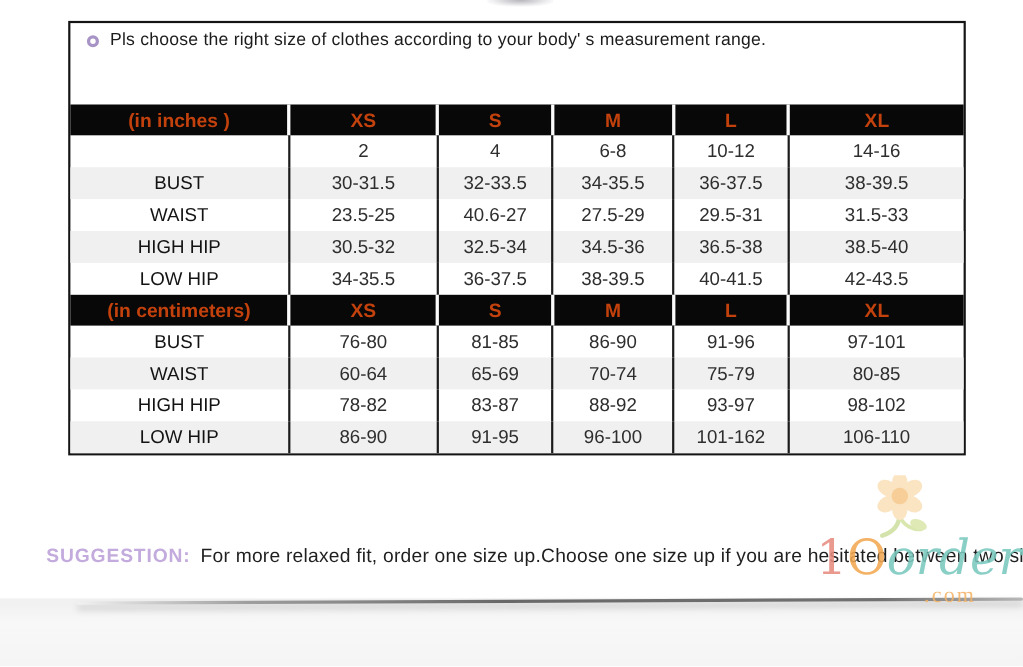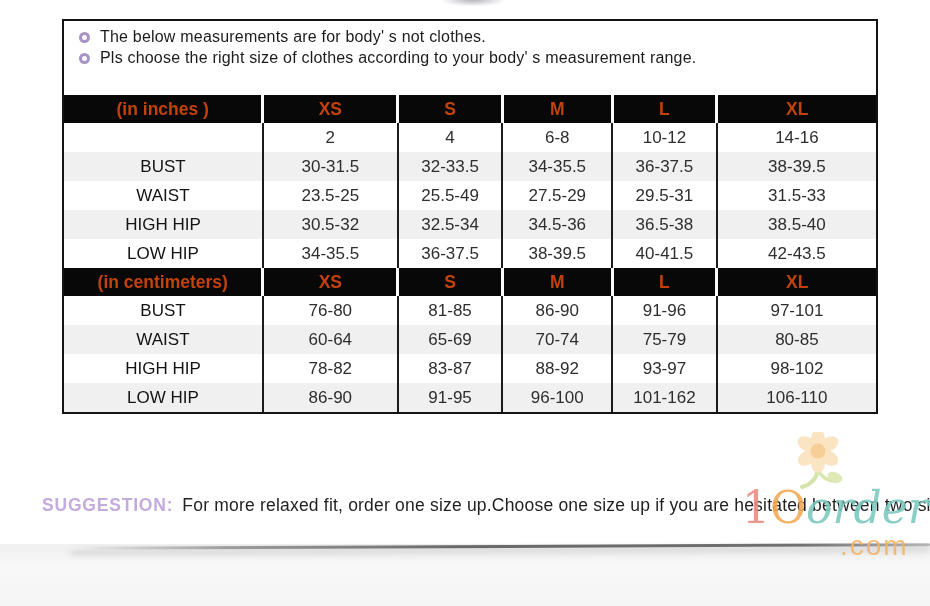--- a/index.html
+++ b/index.html
@@ -84,38 +84,34 @@
   .wm-text {
     position: absolute; left: 0; top: 52px; width: 180px;
     font-family: "DejaVu Serif", serif; font-style: italic;
     font-size: 44px; line-height: 48px; white-space: nowrap;
   }
   .wm-1 { color: #e78b7f; font-style: normal; }
   .wm-o { color: #f2a851; font-style: normal; }
   .wm-dress { color: #7ac9bf; }
   .wm-com {
     position: absolute; left: 98px; top: 98px;
-    font-family: Liberation Sans, sans-serif;
-    font-size: 28px; color: #f4b266; letter-spacing: 2px;
+    font-family: Liberation Serif, serif;
+    font-size: 20px; color: #f4b266; letter-spacing: 2px;
   }
 </style>
 </head>
 <body>
 
 <div class="page">
 
   <div class="top-smudge"></div>
 
   <div class="chart-box">
 
     <ul class="notes">
-      <li>
-        <span class="bullet-ring"></span>
-        <span>The below measurements are for  body' s not clothes.</span>
-      </li>
       <li>
         <span class="bullet-ring"></span>
         <span>Pls choose the right size of clothes according to your body' s  measurement range.</span>
       </li>
     </ul>
 
     <table class="size-table">
       <colgroup>
           <col class="c0">
           <col class="c1">
@@ -147,21 +143,21 @@
           <td>BUST</td>
           <td>30-31.5</td>
           <td>32-33.5</td>
           <td>34-35.5</td>
           <td>36-37.5</td>
           <td>38-39.5</td>
         </tr>
         <tr>
           <td>WAIST</td>
           <td>23.5-25</td>
-          <td>25.5-49</td>
+          <td>40.6-27</td>
           <td>27.5-29</td>
           <td>29.5-31</td>
           <td>31.5-33</td>
         </tr>
         <tr>
           <td>HIGH HIP</td>
           <td>30.5-32</td>
           <td>32.5-34</td>
           <td>34.5-36</td>
           <td>36.5-38</td>

